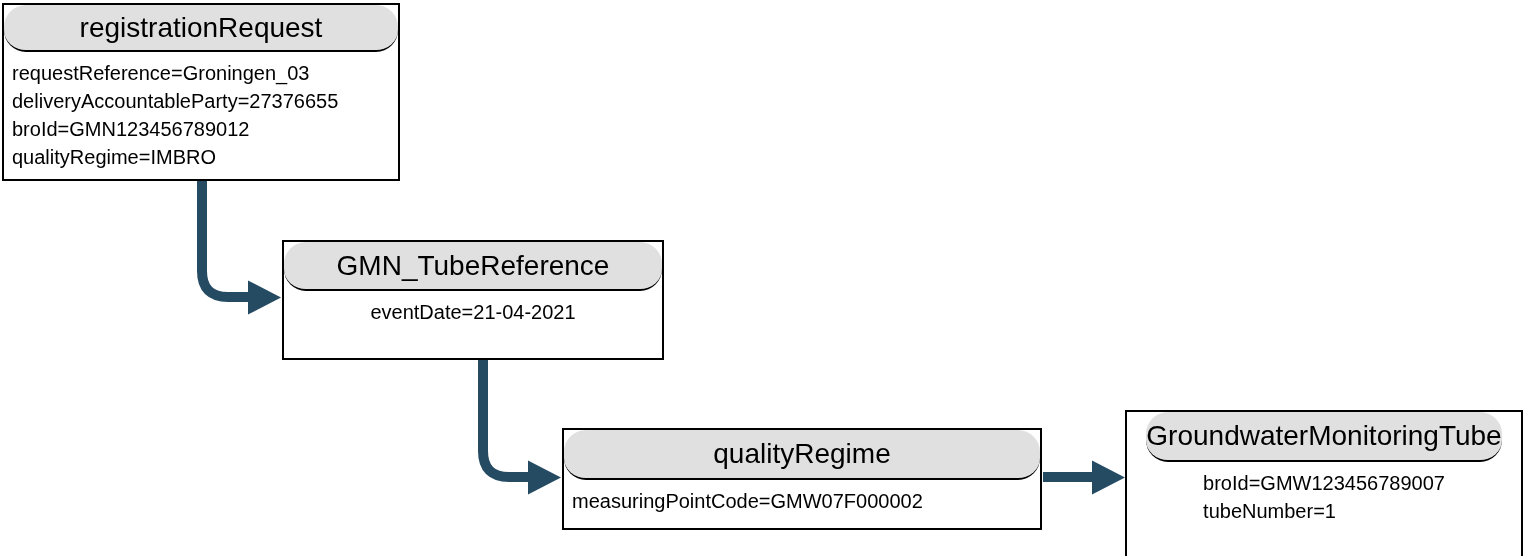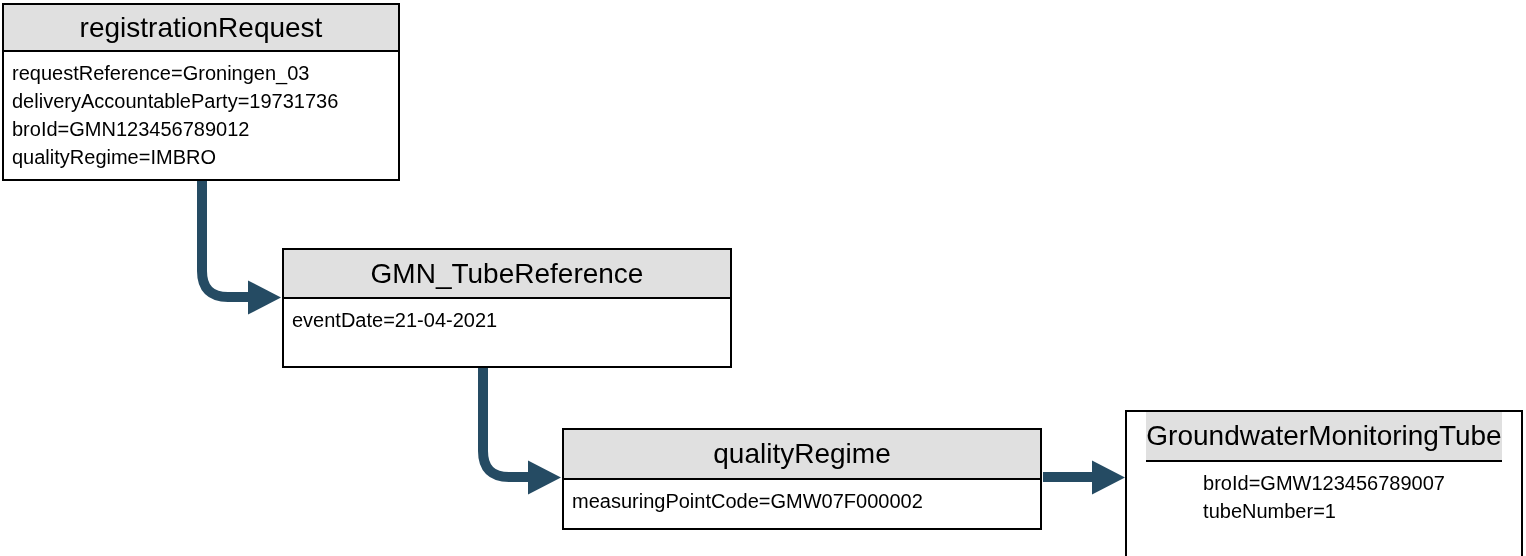--- a/index.html
+++ b/index.html
@@ -45,34 +45,35 @@
     border-bottom:2px solid var(--node-border);
     background:var(--header-fill);
     display:flex;
     align-items:center;
     justify-content:center;
     font-size:28px;
     line-height:1;
     flex:0 0 auto;
     white-space:nowrap;
     overflow:hidden;
+    border-radius:22px;
   }
   .node-body{
     flex:1 1 auto;
     padding:7px 8px 0 8px;
     font-size:20px;
     line-height:28px;
     white-space:nowrap;
     overflow:hidden;
   }
   .attr{white-space:nowrap;}
   
   #node-registration{left:2px;top:3px;width:398px;height:178px;}
   #node-registration .node-header{height:47px;}
-  #node-tuberef{left:282px;top:248px;width:450px;height:120px;}
+  #node-tuberef{left:282px;top:240px;width:382px;height:120px;text-align:center;}
   #node-tuberef .node-header{height:49px;}
   #node-measuringpoint{left:562px;top:428px;width:480px;height:102px;}
   #node-measuringpoint .node-header{height:50px;}
   #node-gwtube{left:1125px;top:410px;width:398px;height:166px;align-items:center;}
   #node-gwtube .node-header{height:50px;}
 </style>
 </head>
 <body>
 
 <div class="canvas">
@@ -88,21 +89,21 @@
     <path class="connector" d="M 1043 477 L 1093 477"></path>
     <polygon class="arrowhead" points="1092,460.5 1092,494.5 1125,477.5"></polygon>
   </svg>
 
   <div class="node" id="node-registration">
     <div class="node-header">
       <span>registrationRequest</span>
     </div>
     <div class="node-body">
       <div class="attr">requestReference=Groningen_03</div>
-      <div class="attr">deliveryAccountableParty=19731736</div>
+      <div class="attr">deliveryAccountableParty=27376655</div>
       <div class="attr">broId=GMN123456789012</div>
       <div class="attr">qualityRegime=IMBRO</div>
     </div>
   </div>
 
   <div class="node" id="node-tuberef">
     <div class="node-header">
       <span>GMN_TubeReference</span>
     </div>
     <div class="node-body">

